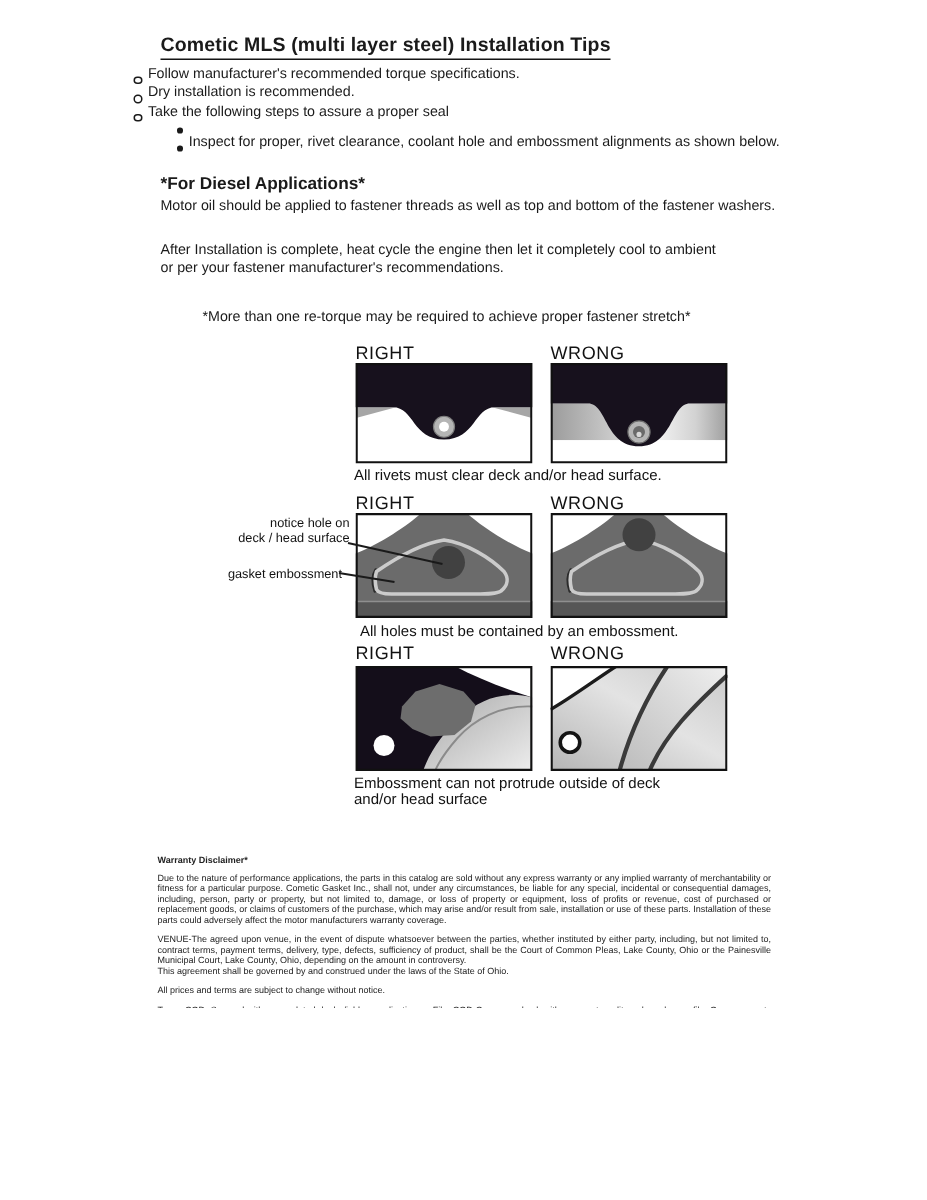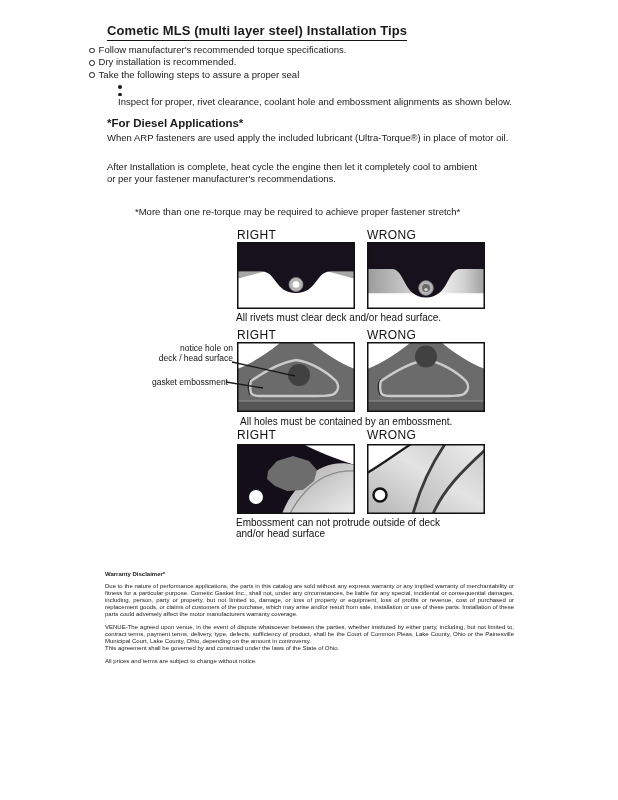--- a/index.html
+++ b/index.html
@@ -4,21 +4,21 @@
 <style>
   html,body{margin:0;padding:0;background:#ffffff;}
   #page{position:relative;width:618px;height:672px;background:#fff;overflow:hidden;
         font-family:"Liberation Sans","DejaVu Sans",sans-serif;color:#1a1a1a;}
   .abs{position:absolute;}
   .nowrap{white-space:pre;}
   
   .title{font-size:13px;font-weight:bold;border-bottom:1.5px solid #151515;padding-bottom:2px;letter-spacing:.1px;}
   
   .body-line{font-size:9.5px;line-height:12.4px;}
-  .bullet-row{display:flex;align-items:flex-start;font-size:9.5px;line-height:12.4px;}
+  .bullet-row{display:flex;align-items:flex-end;font-size:9.5px;line-height:12.4px;}
   .marker-open{width:3.6px;height:3.6px;border:1px solid #1a1a1a;border-radius:50%;margin:3.6px 4px 0 0;flex:0 0 auto;}
   .marker-solid{width:3.8px;height:3.8px;background:#1a1a1a;border-radius:50%;margin:3.8px 4px 0 0;flex:0 0 auto;}
   .h-bold{font-size:11.5px;font-weight:bold;}
   
   .rw-label{width:118px;text-align:left;font-size:12px;letter-spacing:.4px;color:#111;}
   .caption{font-size:10px;line-height:11px;color:#111;}
   .callout{font-size:8.5px;line-height:10px;text-align:right;color:#111;}
   
   .legal{width:409px;font-size:6px;line-height:7px;color:#222;}
   .legal p{margin:0 0 6px 0;text-align:justify;}
@@ -45,30 +45,30 @@
       <span class="marker-open"></span>
       <span class="nowrap">Dry installation is recommended.</span>
     </div>
     <div class="bullet-row">
       <span class="marker-open"></span>
       <span class="nowrap">Take the following steps to assure a proper seal</span>
     </div>
     <div class="bullet-row" style="margin-left:29px;">
       <span class="marker-solid"></span>
     </div>
-    <div class="bullet-row" style="margin-left:29px;flex-direction:column;">
+    <div class="bullet-row" style="margin-left:29px;">
       <span class="marker-solid"></span>
       <span class="nowrap">Inspect for proper, rivet clearance, coolant hole and embossment alignments as shown below.</span>
     </div>
   </div>
 
   <div class="abs h-bold nowrap" style="left:107px;top:117px;">*For Diesel Applications*</div>
 
   <div class="abs" style="left:107px;top:132px;">
-    <div class="body-line nowrap">When ARP fasteners are used apply the included lubricant (Ultra-Torque®) in place of motor oil.</div>
+    <div class="body-line nowrap">Motor oil should be applied to fastener threads as well as top and bottom of the fastener washers.</div>
   </div>
 
   <div class="abs" style="left:107px;top:161px;">
     <div class="body-line nowrap">After Installation is complete, heat cycle the engine then let it completely cool to ambient</div>
     <div class="body-line nowrap">or per your fastener manufacturer's recommendations.</div>
   </div>
 
   <div class="abs body-line nowrap" style="left:107px;top:206px;margin-left:28px;">*More than one re-torque may be required to achieve proper fastener stretch*</div>
 
   <div class="abs rw-label" style="left:237px;top:228px;">RIGHT</div>

